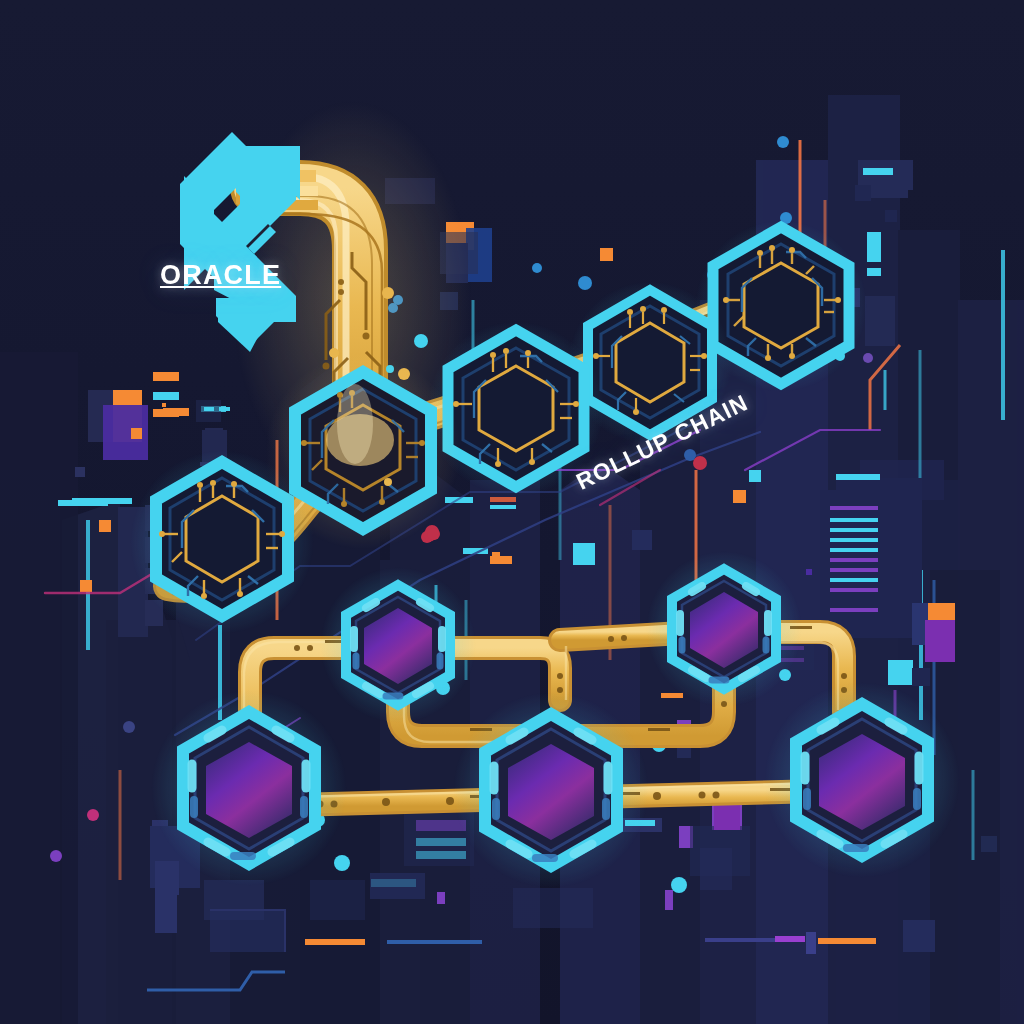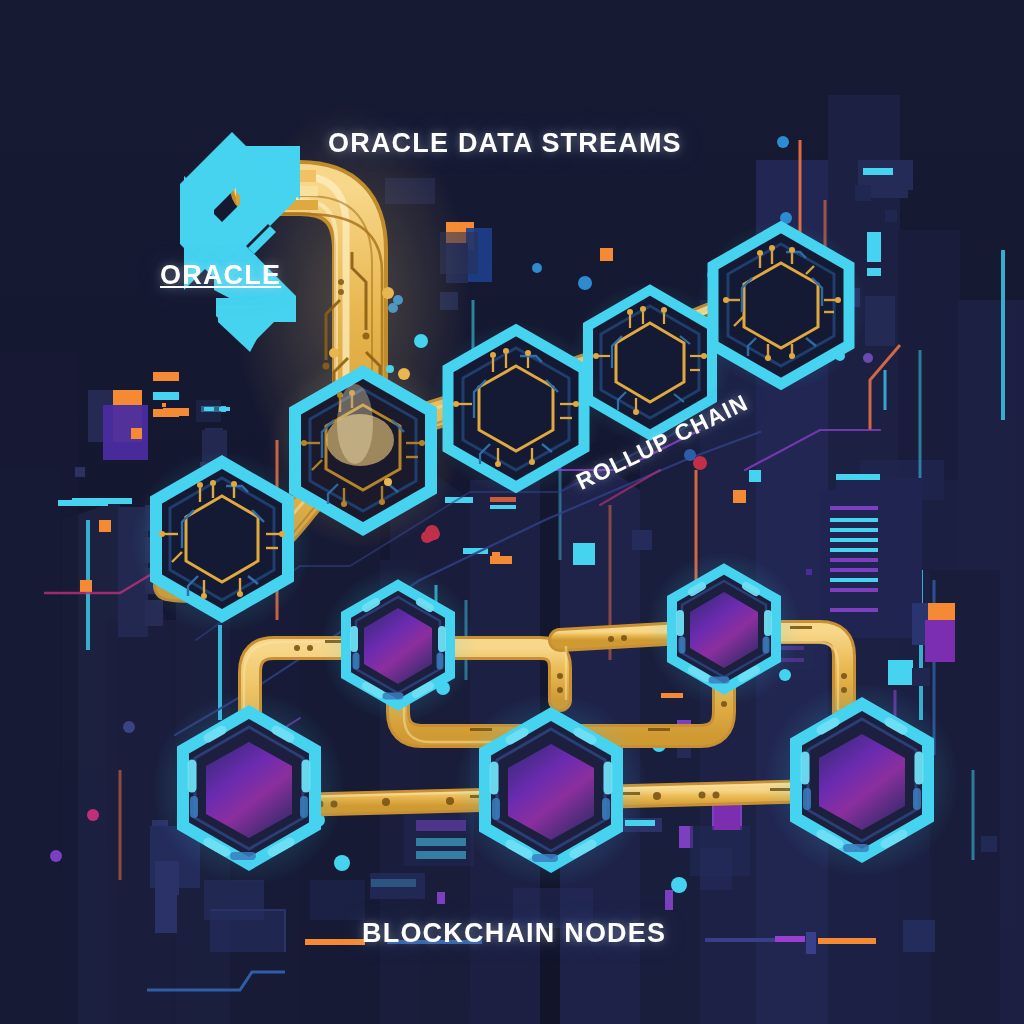--- a/index.html
+++ b/index.html
@@ -717,18 +717,16 @@
       <polygon points="216,298 276,298 276,320 248,348 216,316"></polygon>
     </g>
     <g fill="#45d3ef">
       <polygon points="184,176 184,290 214,260 214,206"></polygon>
       <polygon points="232,132 262,162 210,214 262,266 232,296 180,244 180,184"></polygon>
       <polygon points="296,148 296,200 248,248 296,296 296,322 236,322 236,272 276,232 236,192 236,148"></polygon>
       <polygon points="218,300 278,300 250,352 218,322"></polygon>
     </g>
   </svg>
 
-  <div class="lbl" id="title-label">ORACLE DATA STREAMS</div>
   <div class="lbl" id="oracle-label">ORACLE</div>
   <div class="lbl" id="rollup-label">ROLLUP CHAIN</div>
-  <div class="lbl" id="bottom-label">BLOCKCHAIN NODES</div>
 
 </div>
 
 </body></html>

